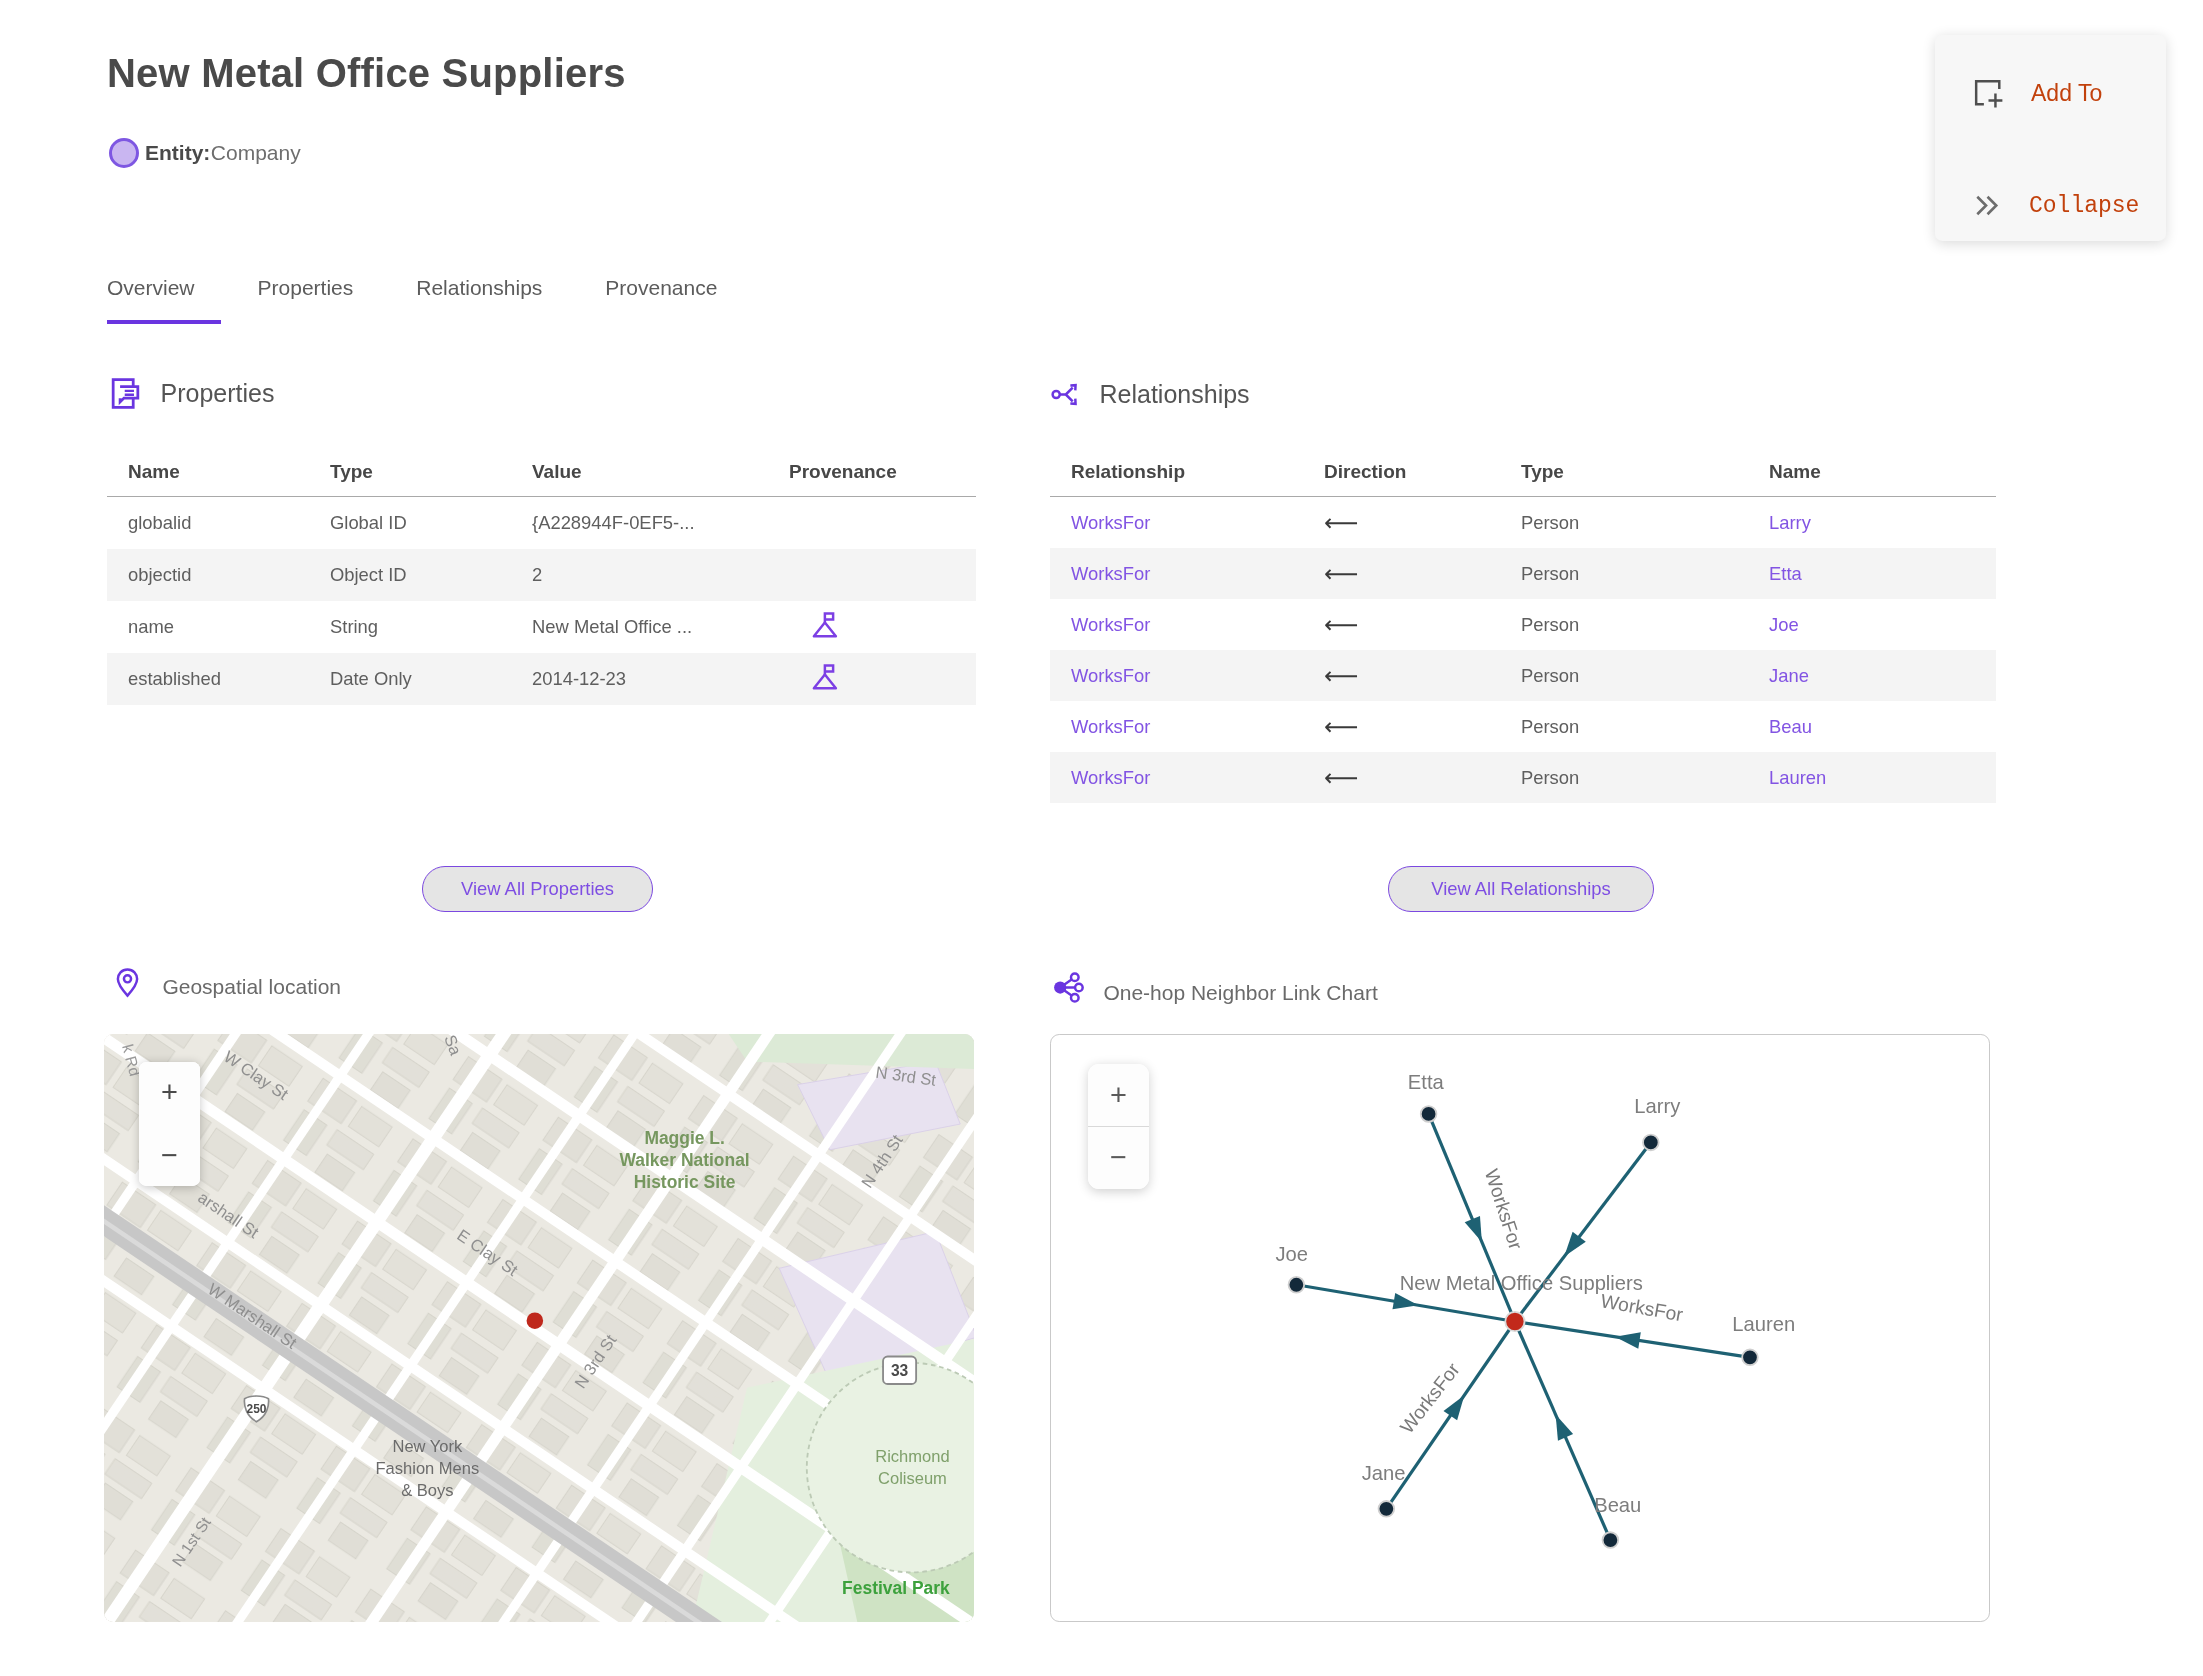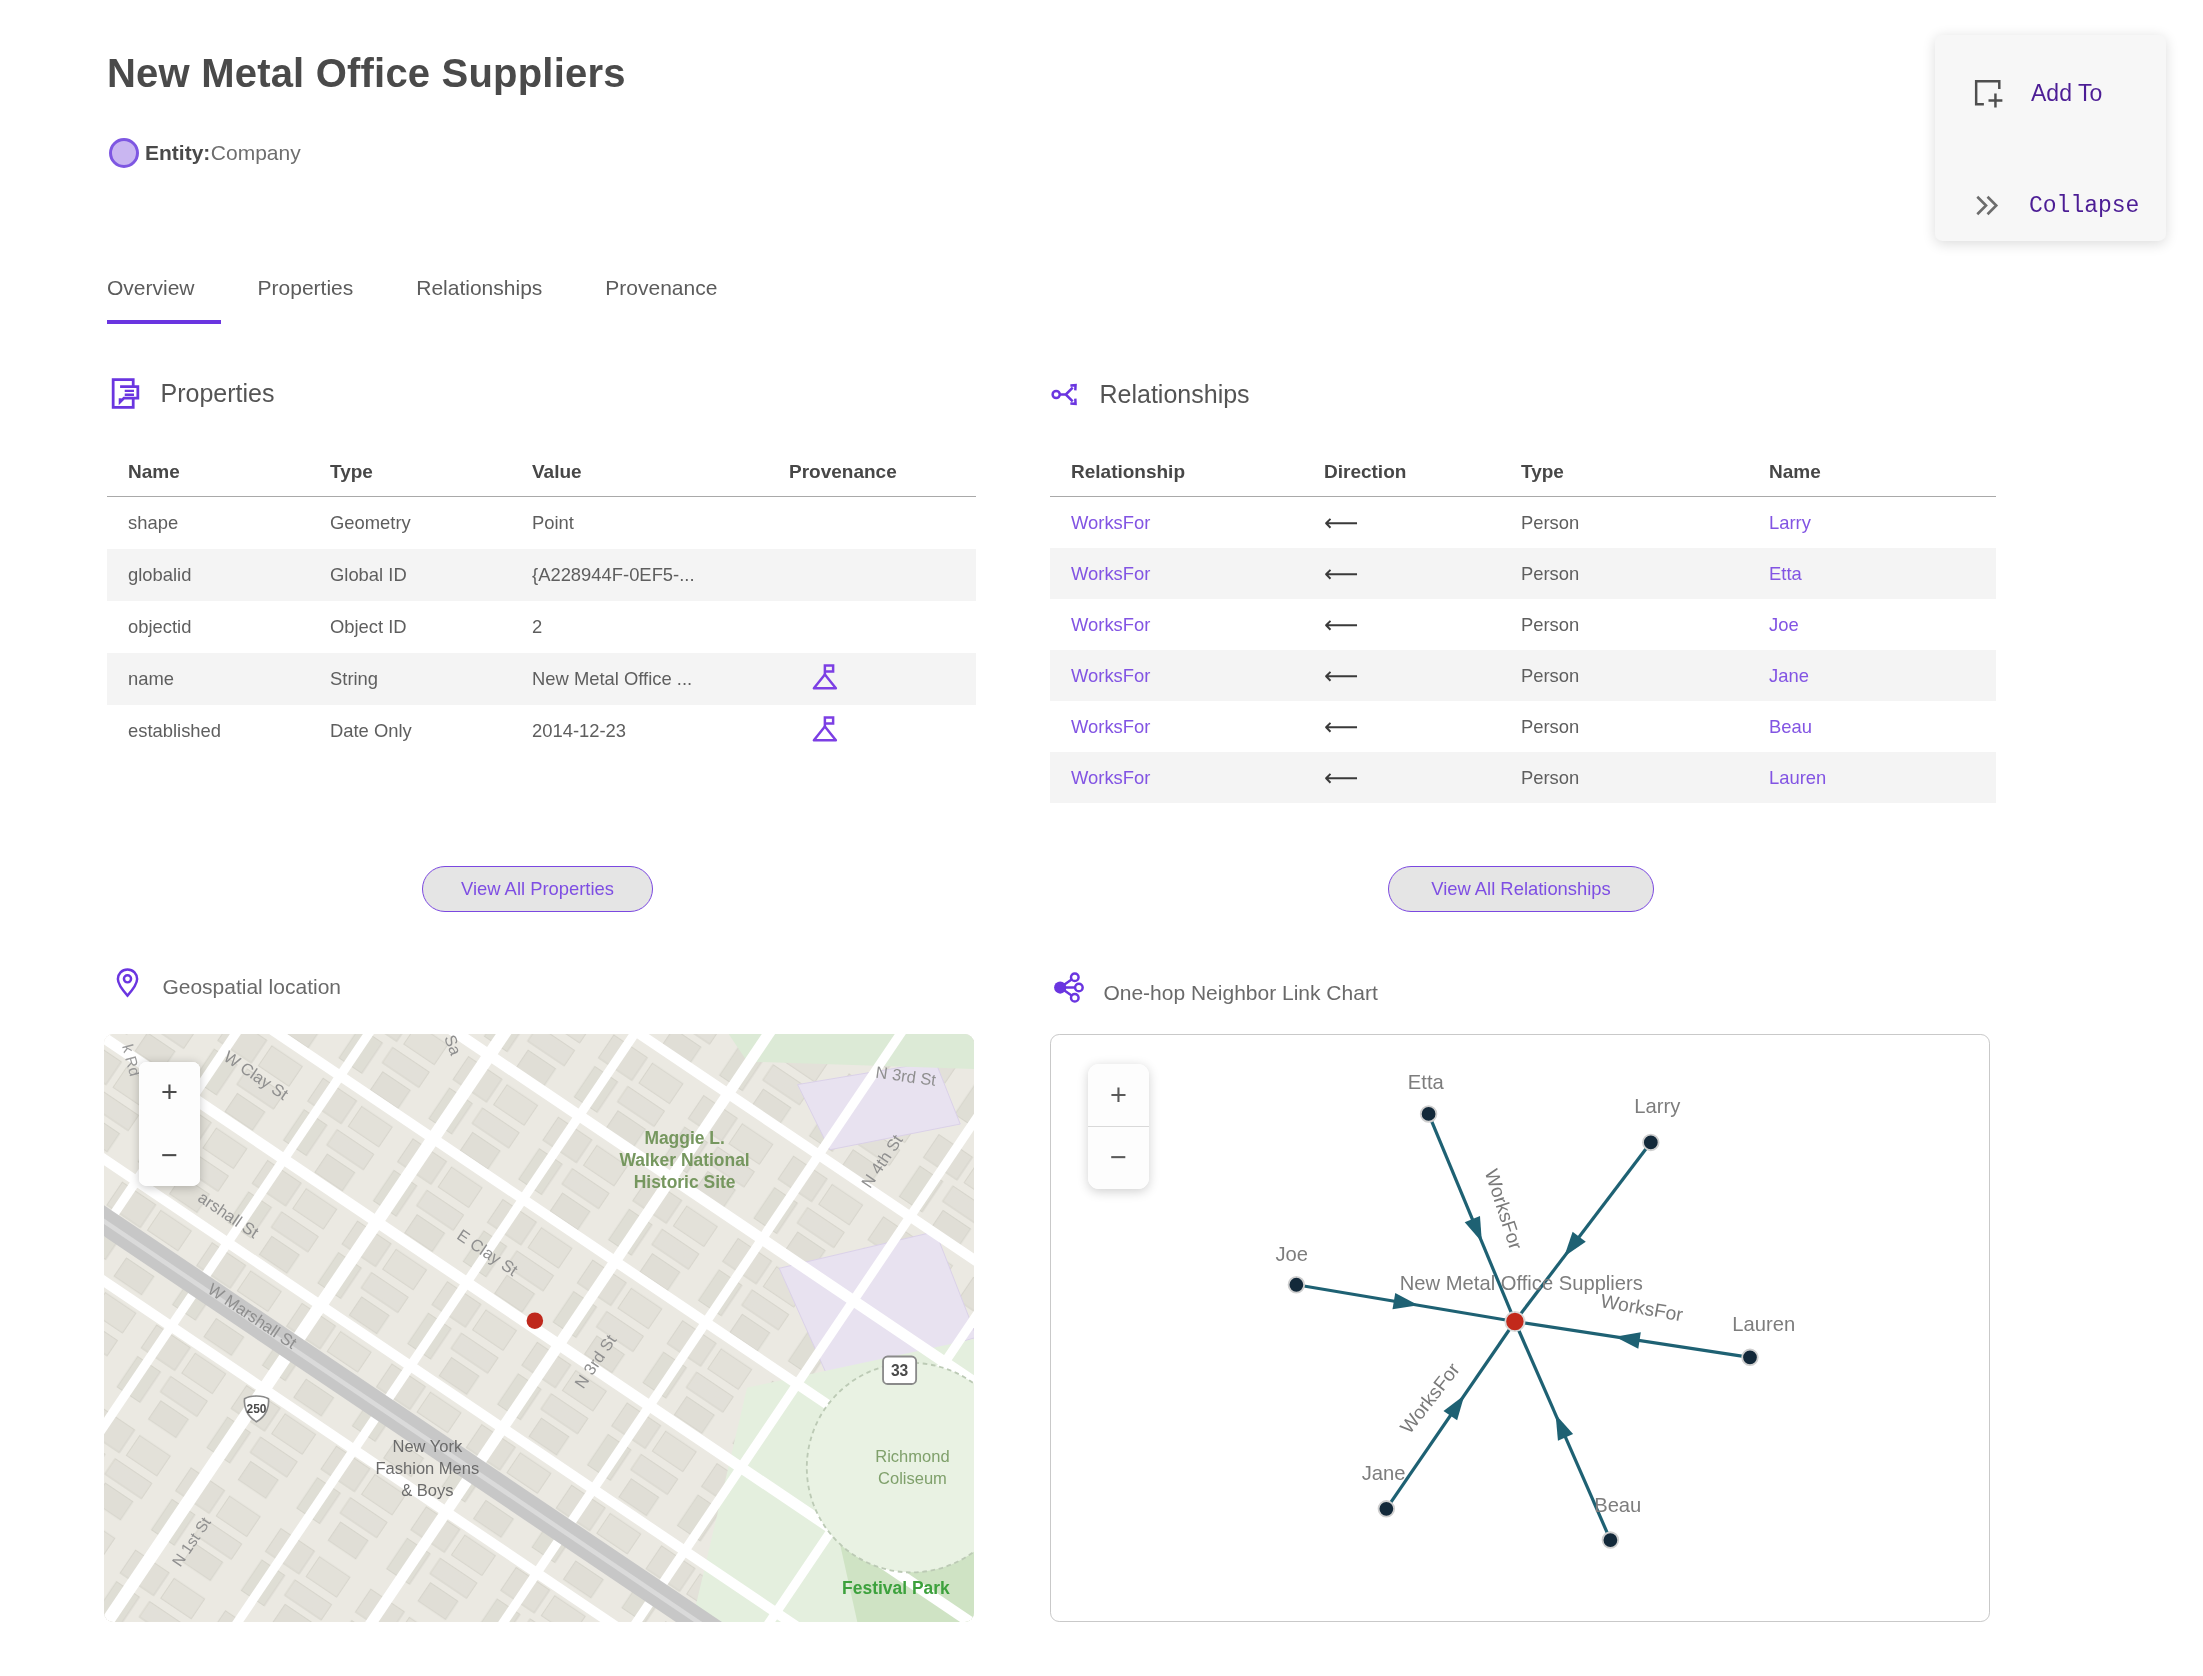--- a/index.html
+++ b/index.html
@@ -11,21 +11,21 @@
   .entity-row{position:absolute;left:109px;top:138px;display:flex;align-items:center;gap:6px;}
   .entity-dot{width:24px;height:24px;border-radius:50%;background:#c9b6f1;border:3.7px solid #7e57e2;}
   .entity-label{font-size:21px;font-weight:700;color:#4a4a4a;}
   .entity-type{font-size:21px;color:#6e6e6e;margin-left:-5.5px;}
 
   
   .action-card{position:absolute;left:1935px;top:35px;width:231px;height:206px;background:#f7f7f7;
                border-radius:7.3px;box-shadow:0 2.8px 13px rgba(0,0,0,.14);}
   .action-item{position:absolute;left:0;width:100%;height:59px;display:flex;align-items:center;gap:24px;
                padding-left:35px;box-sizing:border-box;cursor:pointer;}
-  .action-item .label{font-size:23px;color:#4c1d95;}
+  .action-item .label{font-size:23px;color:#c2410c;}
   .action-item svg{flex:none;}
 
   
   .tabs{position:absolute;left:107px;top:276px;display:flex;gap:37px;}
   .tab{font-size:21px;color:#5c5c5c;padding:0 26px 20px 0;cursor:pointer;border-bottom:4.6px solid transparent;}
   .tab.active{border-bottom-color:#6a35e0;}
 
   
   .sec-head{position:absolute;display:flex;align-items:center;gap:16.5px;}
   .sec-head .sec-title{font-size:25px;color:#545454;}
@@ -124,28 +124,20 @@
   <div class="table props">
     <div class="thead">
 
     <div class="th">Name</div>
         <div class="th">Type</div>
         <div class="th">Value</div>
         <div class="th">Provenance</div>
       </div>
     <div class="tbody">
 
-        <div class="tr">
-          <div class="td">shape</div>
-          <div class="td">Geometry</div>
-          <div class="td">Point</div>
-          <div class="td" style="padding-left:21px;">
-            
-          </div>
-        </div>
 
         <div class="tr">
           <div class="td">globalid</div>
           <div class="td">Global ID</div>
           <div class="td">{A228944F-0EF5-...</div>
           <div class="td" style="padding-left:21px;">
             
           </div>
         </div>
 

